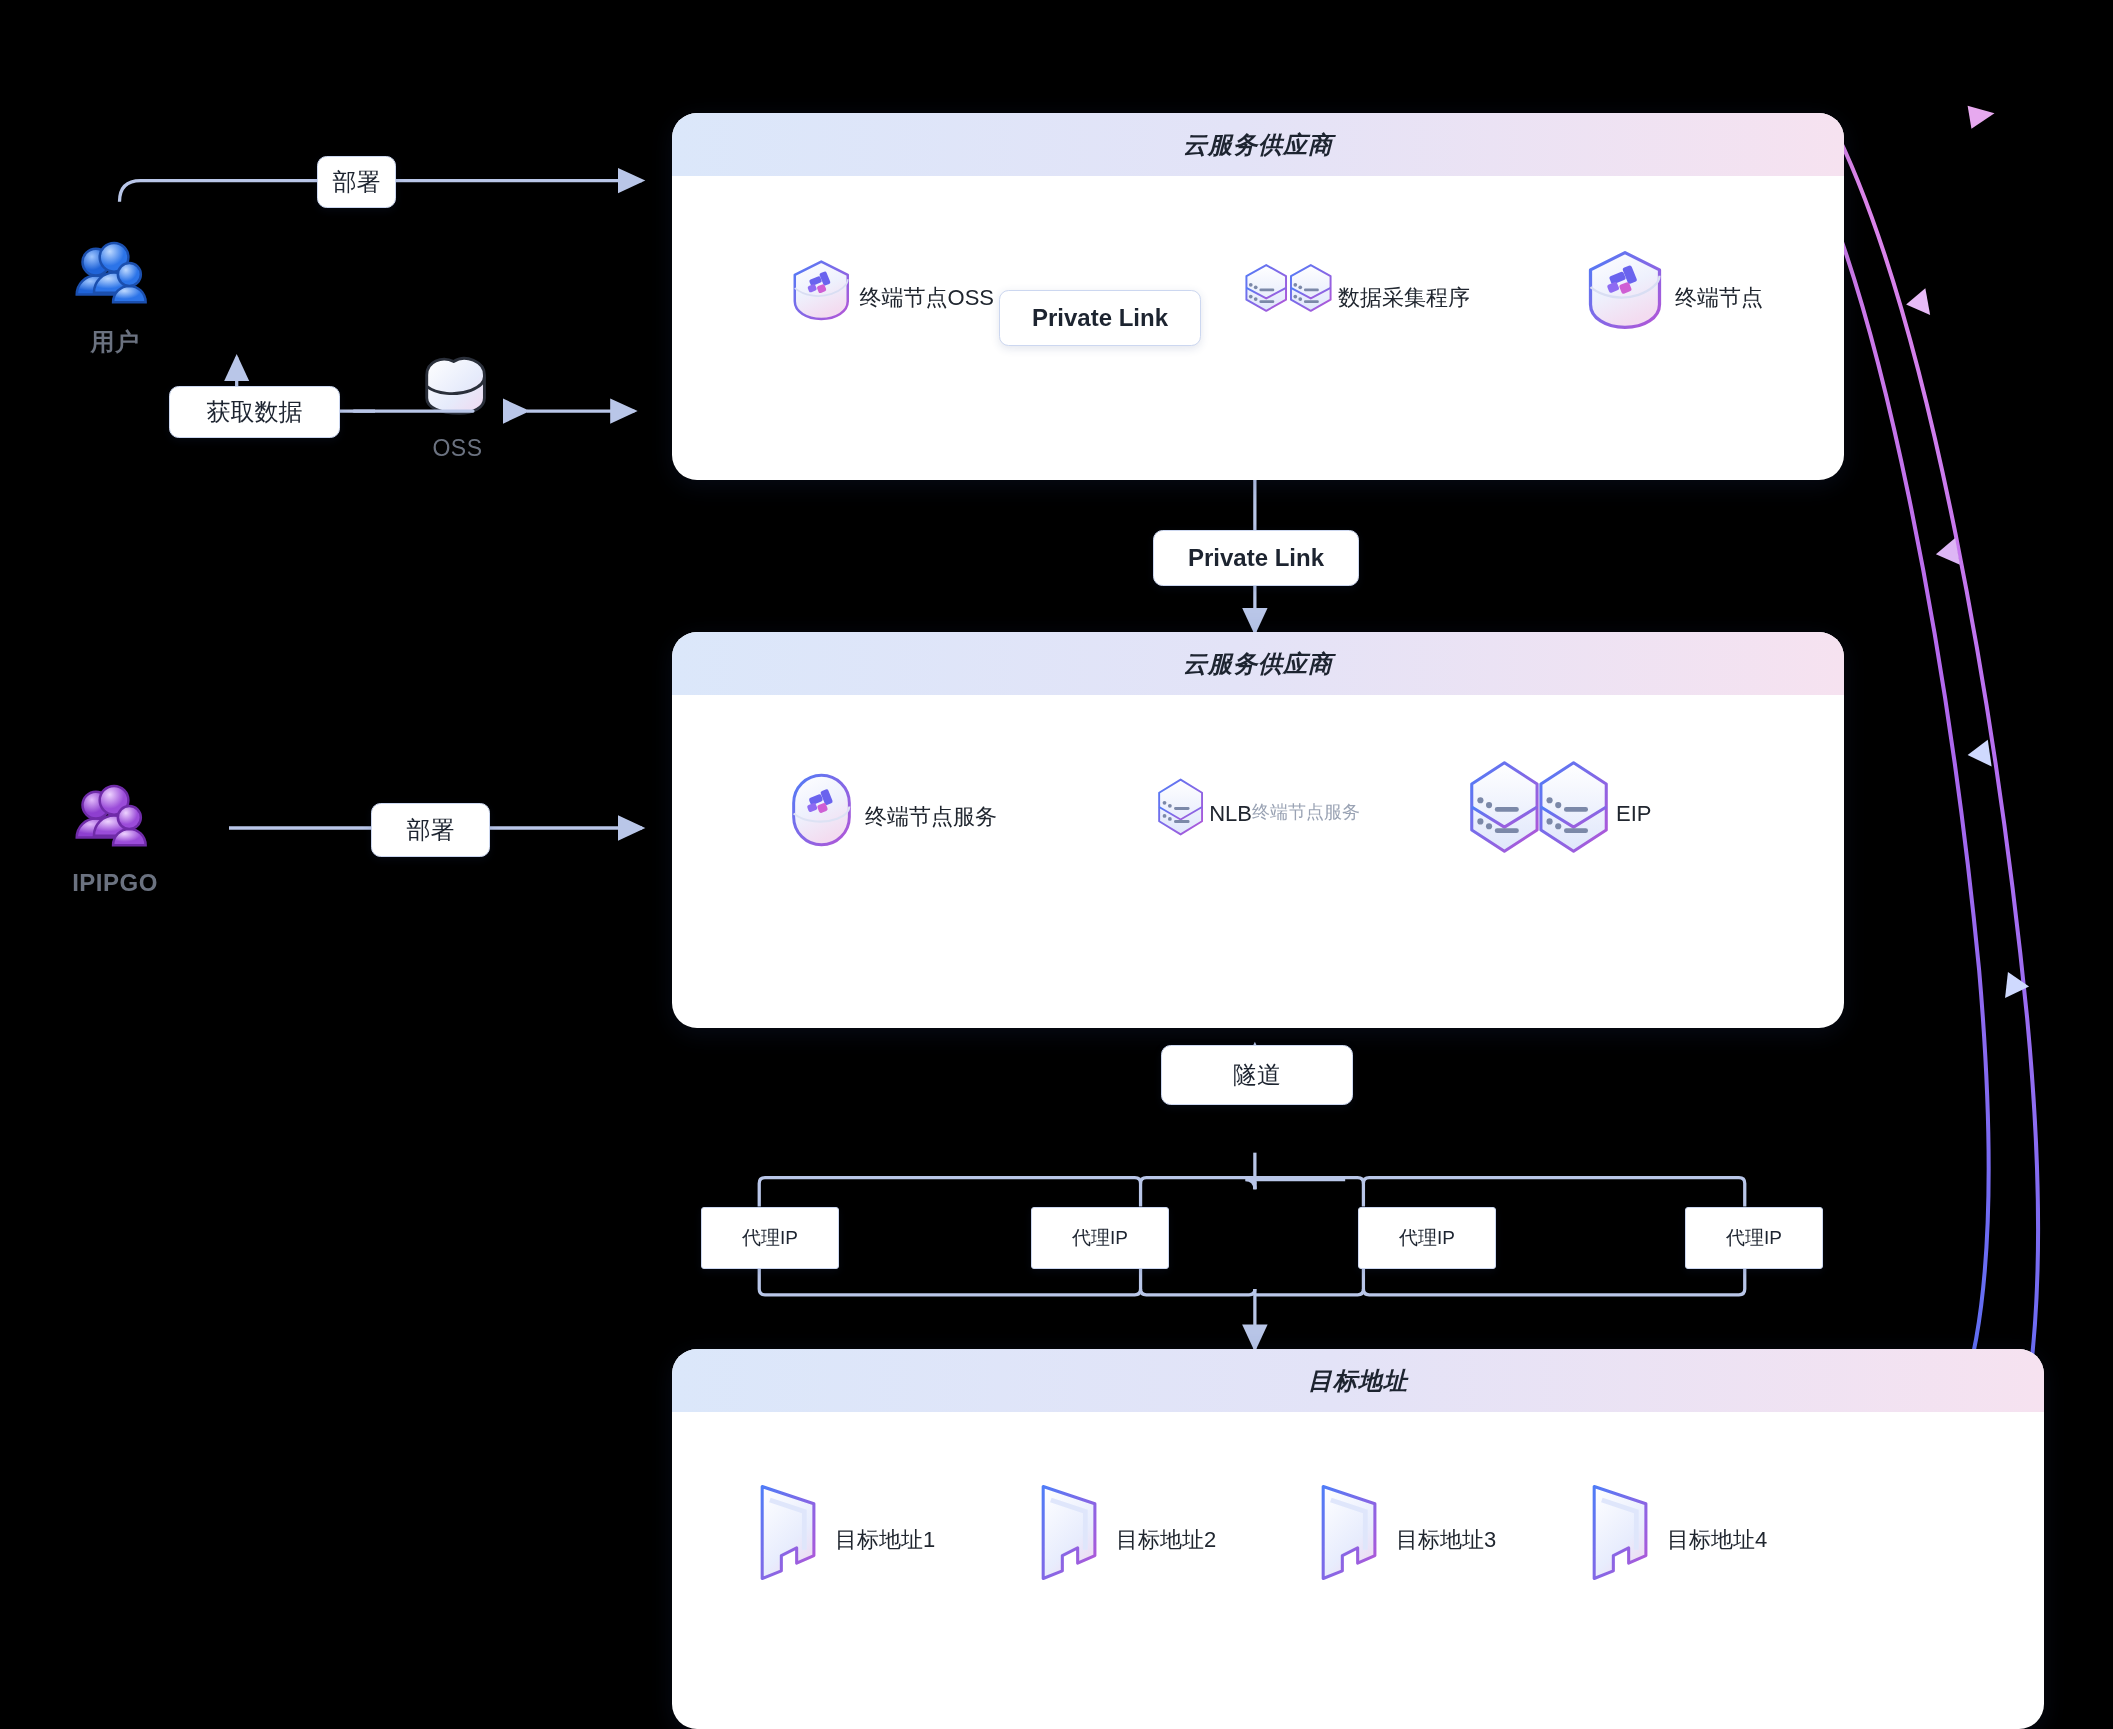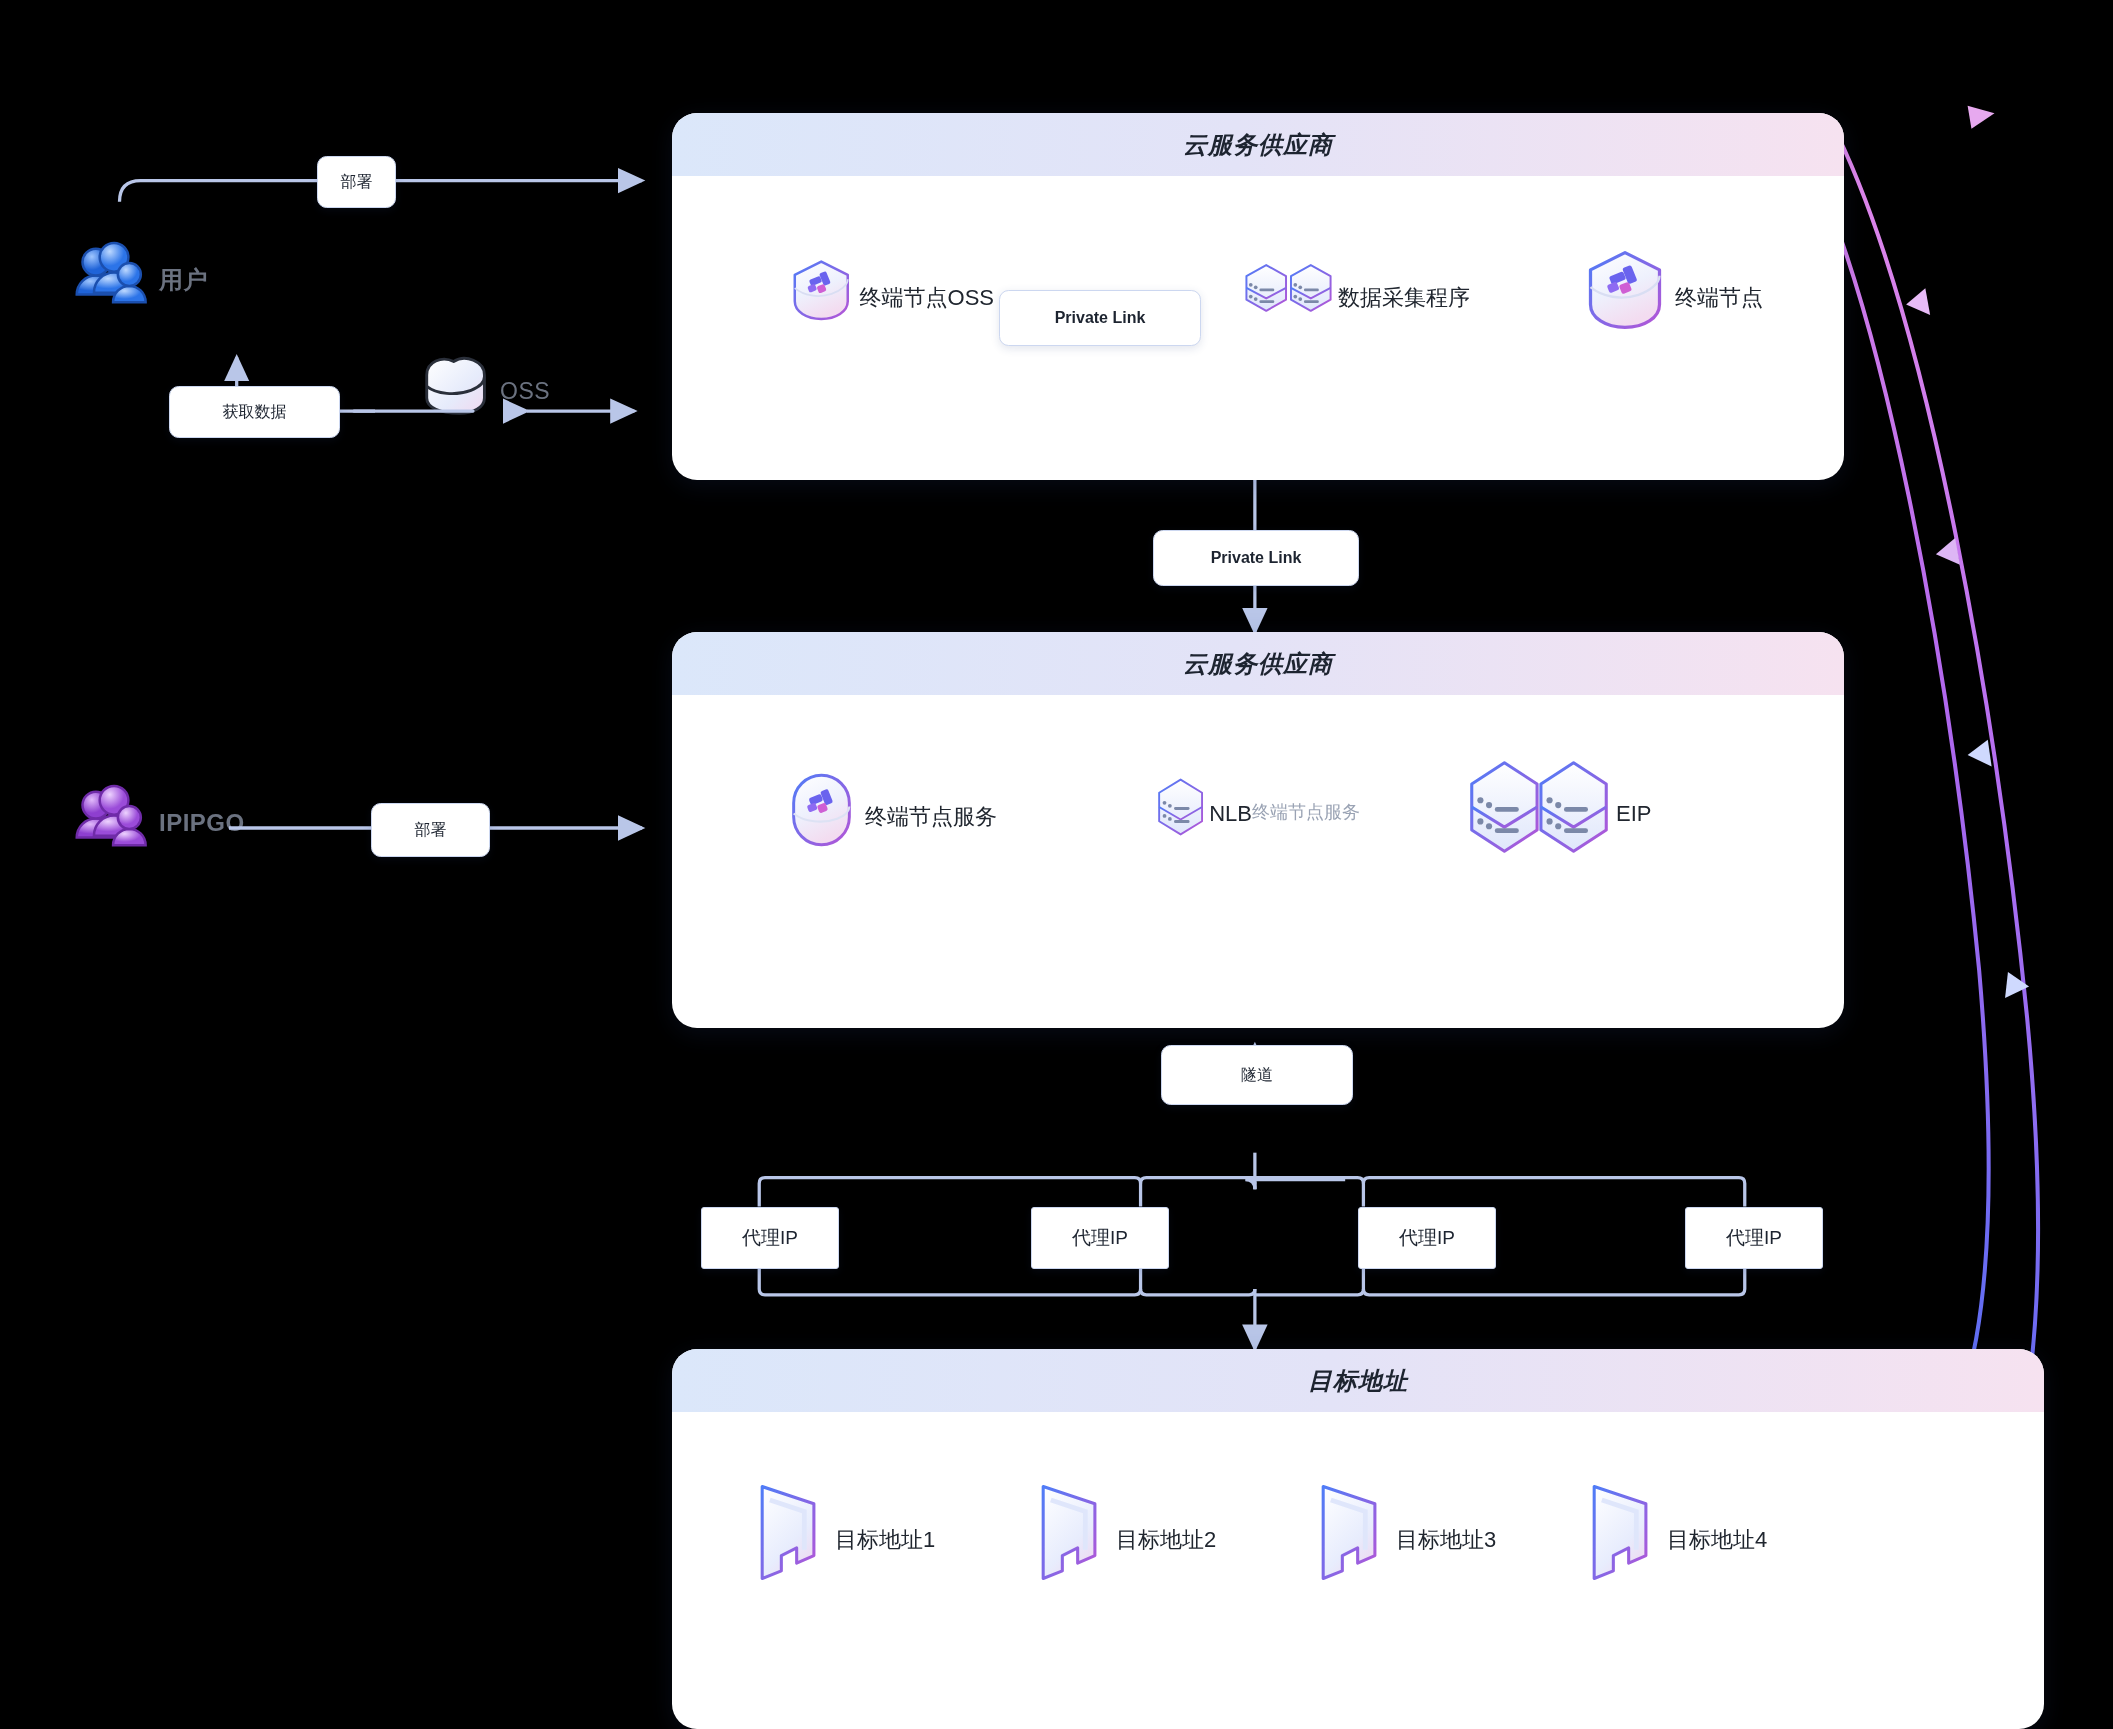--- a/index.html
+++ b/index.html
@@ -29,31 +29,31 @@
   
   .node{position:absolute;display:flex;flex-direction:row;align-items:center;}
   .node-label{margin-top:13.4px;font-size:22px;color:#20262f;white-space:nowrap;}
   .node-sublabel{margin-top:9.6px;font-size:18px;color:#9aa3b4;white-space:nowrap;}
 
   
   .chip{
     position:absolute;background:#fff;border:1.5px solid #ccd7f0;border-radius:9.6px;
     display:flex;align-items:center;justify-content:center;
     box-shadow:0 2.9px 8.6px rgba(40,60,120,.13);
-    font-size:16px;color:#1d2430;white-space:nowrap;z-index:6;
+    font-size:24px;color:#1d2430;white-space:nowrap;z-index:6;
   }
   .chip.bold{font-weight:bold;}
   .chip.small{font-size:19px;border-radius:3px;}
 
   
   svg.layer{position:absolute;left:0;top:0;width:2114px;height:1729px;overflow:visible;pointer-events:none;}
   svg.layer.under{z-index:1;}
 
   
-  .actor{position:absolute;display:flex;flex-direction:row;align-items:center;}
+  .actor{position:absolute;display:flex;flex-direction:column;align-items:center;}
   .actor-label{margin-top:11.5px;font-size:24px;color:#6b7280;font-weight:bold;letter-spacing:0.5px;}
 </style>
 </head>
 <body>
 
 <div id="stage">
 
   <svg class="layer under" viewBox="0 0 2200 1800">
     <defs>
       <marker id="ar" markerWidth="9" markerHeight="9" refX="7.4" refY="4.5" orient="auto">

